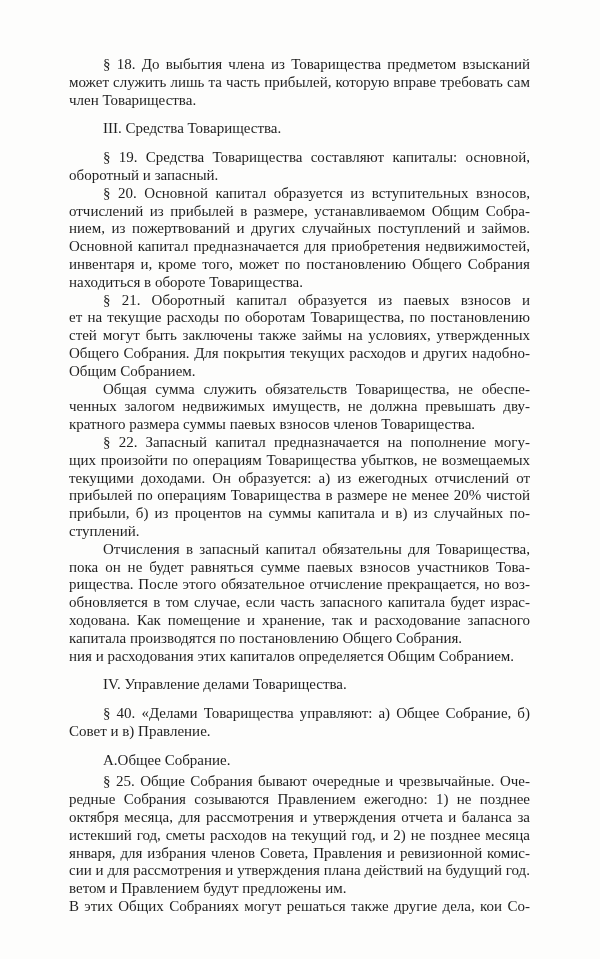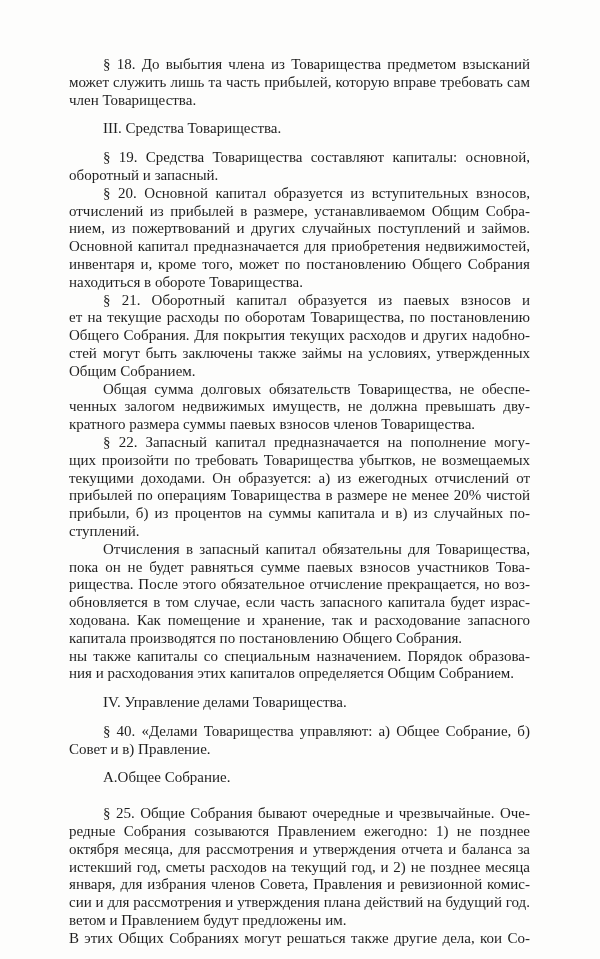--- a/index.html
+++ b/index.html
@@ -40,21 +40,21 @@
     text-align-last: left;
   }
   .heading {
     padding-left: 34px;
     margin-top: 11px;
     margin-bottom: 11px;
     height: 17.8px;
     overflow: hidden;
   }
   .heading.tight {
-    margin-bottom: 18px;
+    margin-bottom: 4px;
   }
 </style>
 </head>
 <body>
 
 <div class="page" style="background: rgb(253, 253, 252);">
   <div class="content" id="content" style="color: rgb(31, 31, 31);">
       <div class="para">
         <div class="line first">§ 18. До выбытия члена из Товарищества предметом взысканий</div>
         <div class="line">может служить лишь та часть прибылей, которую вправе требовать сам</div>
@@ -69,47 +69,46 @@
         <div class="line first">§ 20. Основной капитал образуется из вступительных взносов,</div>
         <div class="line">отчислений из прибылей в размере, устанавливаемом Общим Собра-</div>
         <div class="line">нием, из пожертвований и других случайных поступлений и займов.</div>
         <div class="line">Основной капитал предназначается для приобретения недвижимостей,</div>
         <div class="line">инвентаря и, кроме того, может по постановлению Общего Собрания</div>
         <div class="line last">находиться в обороте Товарищества.</div>
       </div>
       <div class="para">
         <div class="line first">§ 21. Оборотный капитал образуется из паевых взносов и поступа-</div>
         <div class="line">ет на текущие расходы по оборотам Товарищества, по постановлению</div>
+        <div class="line">стей могут быть заключены также займы на условиях, утвержденных</div>
         <div class="line">Общего Собрания. Для покрытия текущих расходов и других надобно-</div>
-        <div class="line">стей могут быть заключены также займы на условиях, утвержденных</div>
         <div class="line last">Общим Собранием.</div>
       </div>
       <div class="para">
-        <div class="line first">Общая сумма долговых обязательств Товарищества, не обеспе-</div>
+        <div class="line first">Общая сумма служить обязательств Товарищества, не обеспе-</div>
         <div class="line">ченных залогом недвижимых имуществ, не должна превышать дву-</div>
         <div class="line last">кратного размера суммы паевых взносов членов Товарищества.</div>
       </div>
       <div class="para">
         <div class="line first">§ 22. Запасный капитал предназначается на пополнение могу-</div>
-        <div class="line">щих произойти по требовать Товарищества убытков, не возмещаемых</div>
+        <div class="line">щих произойти по операциям Товарищества убытков, не возмещаемых</div>
         <div class="line">текущими доходами. Он образуется: а) из ежегодных отчислений от</div>
         <div class="line">прибылей по операциям Товарищества в размере не менее 20% чистой</div>
         <div class="line">прибыли, б) из процентов на суммы капитала и в) из случайных по-</div>
         <div class="line last">ступлений.</div>
       </div>
       <div class="para">
         <div class="line first">Отчисления в запасный капитал обязательны для Товарищества,</div>
         <div class="line">пока он не будет равняться сумме паевых взносов участников Това-</div>
         <div class="line">рищества. После этого обязательное отчисление прекращается, но воз-</div>
         <div class="line">обновляется в том случае, если часть запасного капитала будет израс-</div>
         <div class="line">ходована. Как помещение и хранение, так и расходование запасного</div>
         <div class="line last">капитала производятся по постановлению Общего Собрания.</div>
       </div>
       <div class="para">
-        <div class="line">ны также капиталы со специальным назначением. Порядок образова-</div>
         <div class="line last">ния и расходования этих капиталов определяется Общим Собранием.</div>
       </div>
       <div class="heading">IV. Управление делами Товарищества.</div>
       <div class="para">
         <div class="line first">§ 40. «Делами Товарищества управляют: а) Общее Собрание, б)</div>
         <div class="line last">Совет и в) Правление.</div>
       </div>
       <div class="heading tight">А.Общее Собрание.</div>
       <div class="para">
         <div class="line first">§ 25. Общие Собрания бывают очередные и чрезвычайные. Оче-</div>

